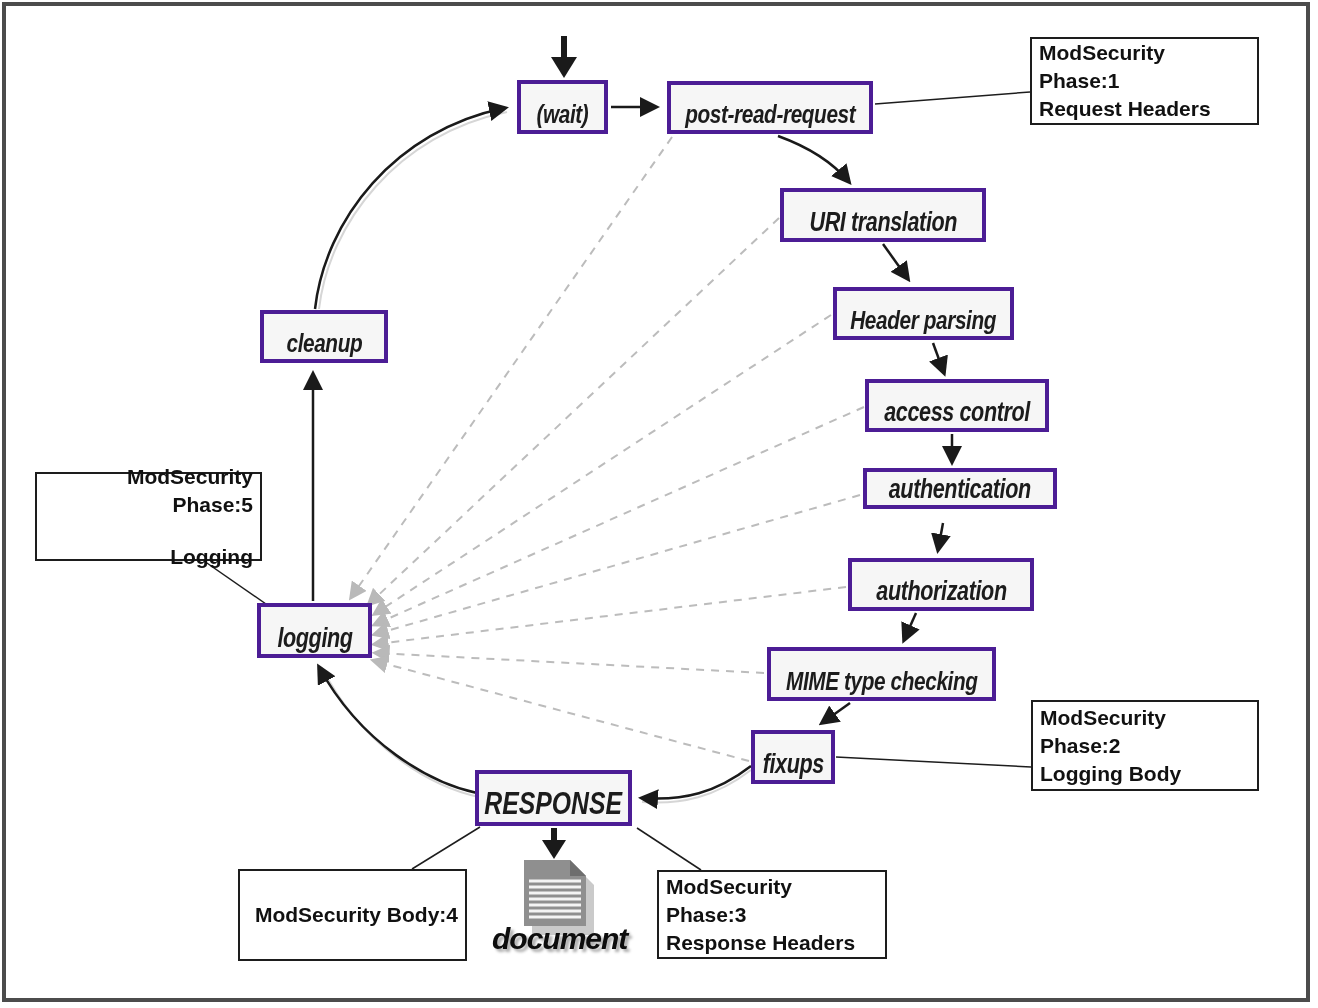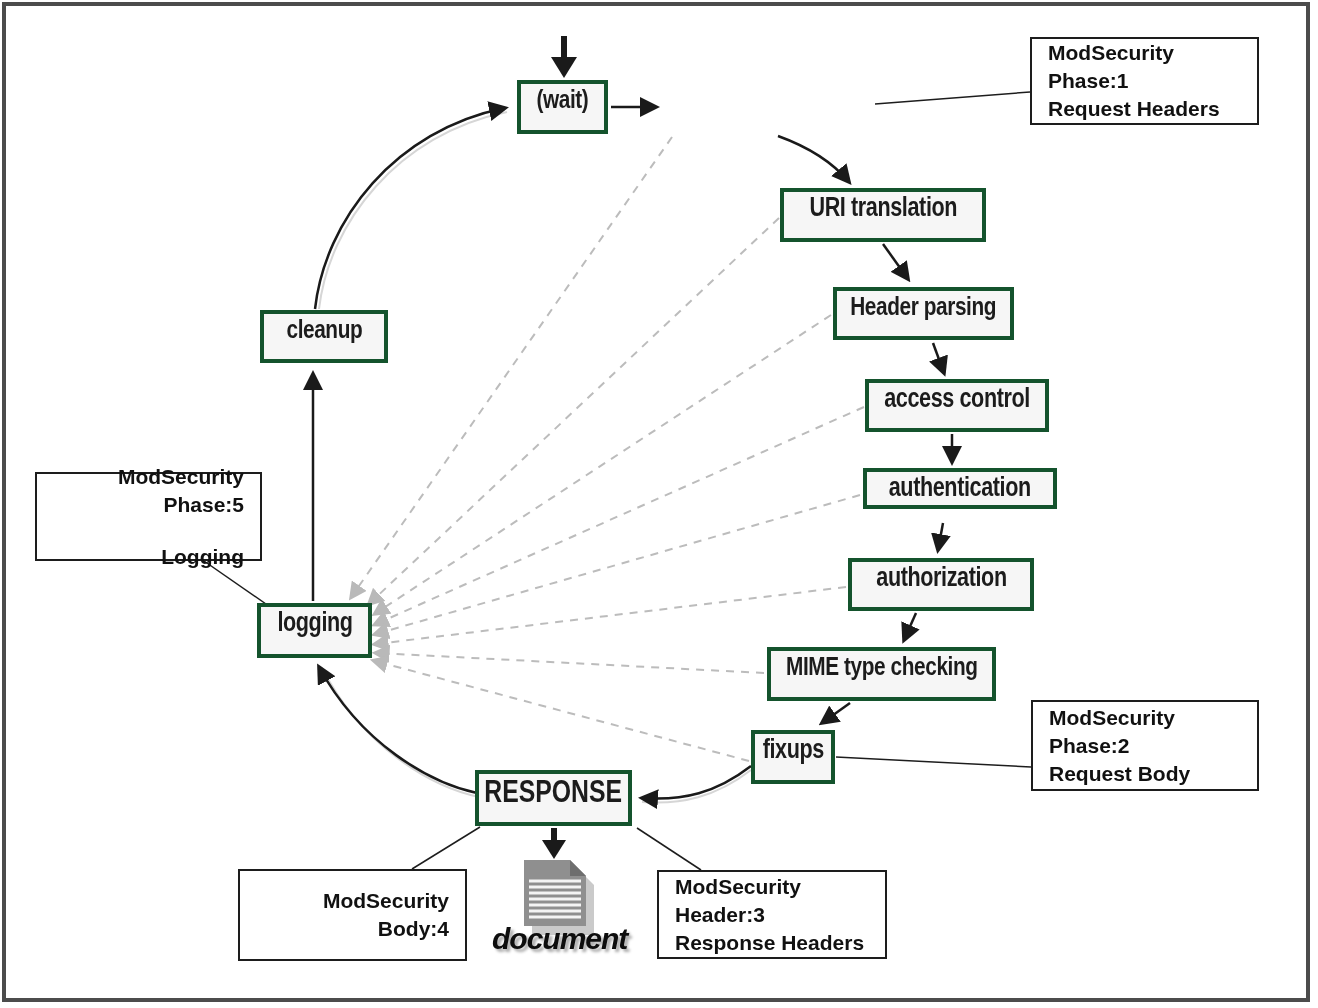--- a/index.html
+++ b/index.html
@@ -6,33 +6,33 @@
   #stage{
     position:relative;width:1318px;height:1008px;background:#ffffff;
     font-family:"Liberation Sans",sans-serif;overflow:hidden;
   }
   #frame{
     position:absolute;left:2px;top:2px;width:1300px;height:992px;
     border:4px solid #4c4c4c;background:#ffffff;
   }
   #wires{position:absolute;left:0;top:0;z-index:1;}
   .node{
-    position:absolute;z-index:2;background:#f6f6f6;border:4px solid #14532d;
-    display:flex;align-items:flex-start;justify-content:center;box-sizing:border-box;
+    position:absolute;z-index:2;background:#f6f6f6;border:4px solid #4c1d95;
+    display:flex;align-items:flex-end;justify-content:center;box-sizing:border-box;font-style:italic;
   }
   .node .nlabel{
     font-weight:bold;color:#1c1c1c;font-size:27px;white-space:nowrap;
     transform:scaleX(0.8);letter-spacing:-0.5px;
   }
   .node .fs26{font-size:26px;}
   .node .fs31{font-size:31px;letter-spacing:0;}
   .callout{
     position:absolute;z-index:2;background:#ffffff;border:2px solid #1d1d1d;
     box-sizing:border-box;display:flex;flex-direction:column;justify-content:center;
-    padding:0 16px;font-weight:bold;font-size:21px;line-height:28px;color:#111111;
+    padding:0 7px;font-weight:bold;font-size:21px;line-height:28px;color:#111111;
   }
   .callout.right{text-align:right;gap:24px;}
   #doc-label{
     position:absolute;z-index:2;left:492px;top:922px;width:128px;text-align:right;
     font-style:italic;font-weight:bold;font-size:30px;color:#0d0d0d;
     letter-spacing:-1px;text-shadow:3px 3px 3px #ababab;
   }
 </style>
 </head>
 <body>
@@ -110,20 +110,23 @@
         <line x1="5" y1="45" x2="57" y2="45"></line>
         <line x1="5" y1="51" x2="57" y2="51"></line>
         <line x1="5" y1="57" x2="57" y2="57"></line>
       </g>
     </g>
   </svg>
 
   <div class="node" style="left:517px;top:80px;width:91px;height:54px">
       <span class="nlabel fs26">(wait)</span>
     </div>
+  <div class="node" style="left:667px;top:81px;width:206px;height:53px">
+      <span class="nlabel fs26">post-read-request</span>
+    </div>
   <div class="node" style="left:780px;top:188px;width:206px;height:54px">
       <span class="nlabel">URI translation</span>
     </div>
   <div class="node" style="left:833px;top:287px;width:181px;height:53px">
       <span class="nlabel fs26">Header parsing</span>
     </div>
   <div class="node" style="left:865px;top:379px;width:184px;height:53px">
       <span class="nlabel">access control</span>
     </div>
   <div class="node" style="left:863px;top:468px;width:194px;height:41px">
@@ -147,24 +150,24 @@
   <div class="node" style="left:260px;top:310px;width:128px;height:53px">
       <span class="nlabel fs26">cleanup</span>
     </div>
 
   <div class="callout" style="left:1030px;top:37px;width:229px;height:88px">
     <div>ModSecurity Phase:1</div>
     <div>Request Headers</div>
   </div>
   <div class="callout" style="left:1031px;top:700px;width:228px;height:91px">
     <div>ModSecurity Phase:2</div>
-    <div>Request Body</div>
+    <div>Logging Body</div>
   </div>
   <div class="callout" style="left:657px;top:870px;width:230px;height:89px">
-    <div>ModSecurity Header:3</div>
+    <div>ModSecurity Phase:3</div>
     <div>Response Headers</div>
   </div>
   <div class="callout right" style="left:238px;top:869px;width:229px;height:92px">
     <div>ModSecurity Body:4</div>
   </div>
   <div class="callout right" style="left:35px;top:472px;width:227px;height:89px">
     <div>ModSecurity Phase:5</div>
     <div>Logging</div>
   </div>
 

